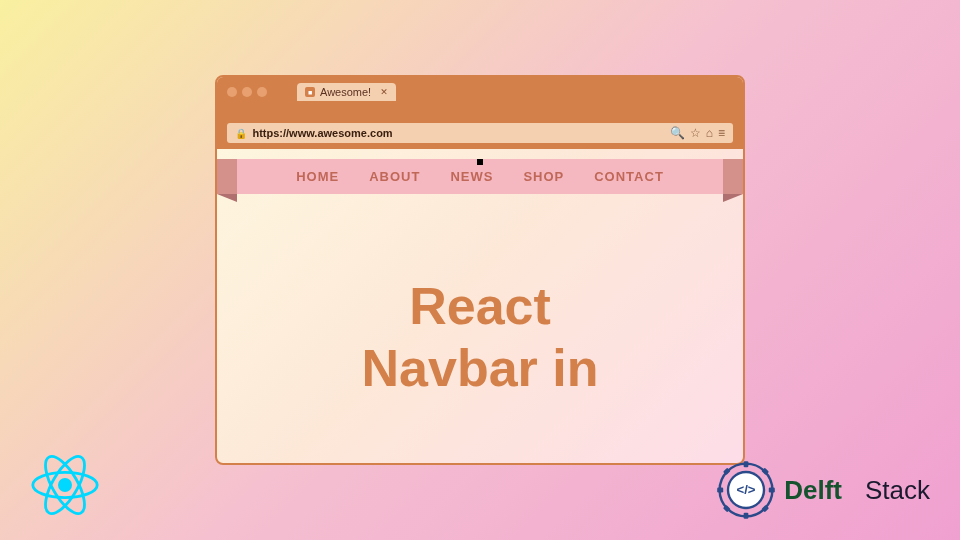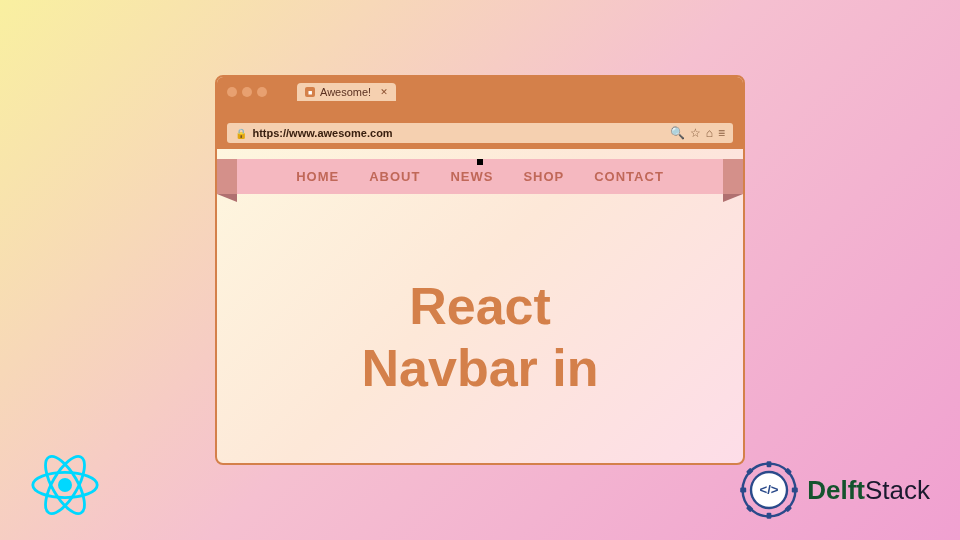--- a/index.html
+++ b/index.html
@@ -284,15 +284,15 @@
       <rect x="14" y="76" width="8" height="10" rx="2" transform="rotate(-45 18 81)"></rect>
       <rect x="78" y="76" width="8" height="10" rx="2" transform="rotate(45 82 81)"></rect>
     </g>
 
     <circle cx="50" cy="50" r="32" fill="#2a4a8a"></circle>
     <circle cx="50" cy="50" r="28" fill="white"></circle>
 
     <text x="50" y="57" text-anchor="middle" font-size="22" font-weight="bold" fill="#2a4a8a">&lt;/&gt;</text>
   </svg>
   <div>
-    <span style="font-size:26px; font-weight:900; color:#14532d;">Delft</span><span style="font-size:26px; font-weight:400; color:#1a1a2e;">Stack</span>
+    <span style="font-size:26px; font-weight:900; color:#14532d;">Delft</span><span style="font-size:26px; font-weight:400; color:#1a1a2e;margin-left:23px;">Stack</span>
   </div>
 </div>
 
 </body></html>

